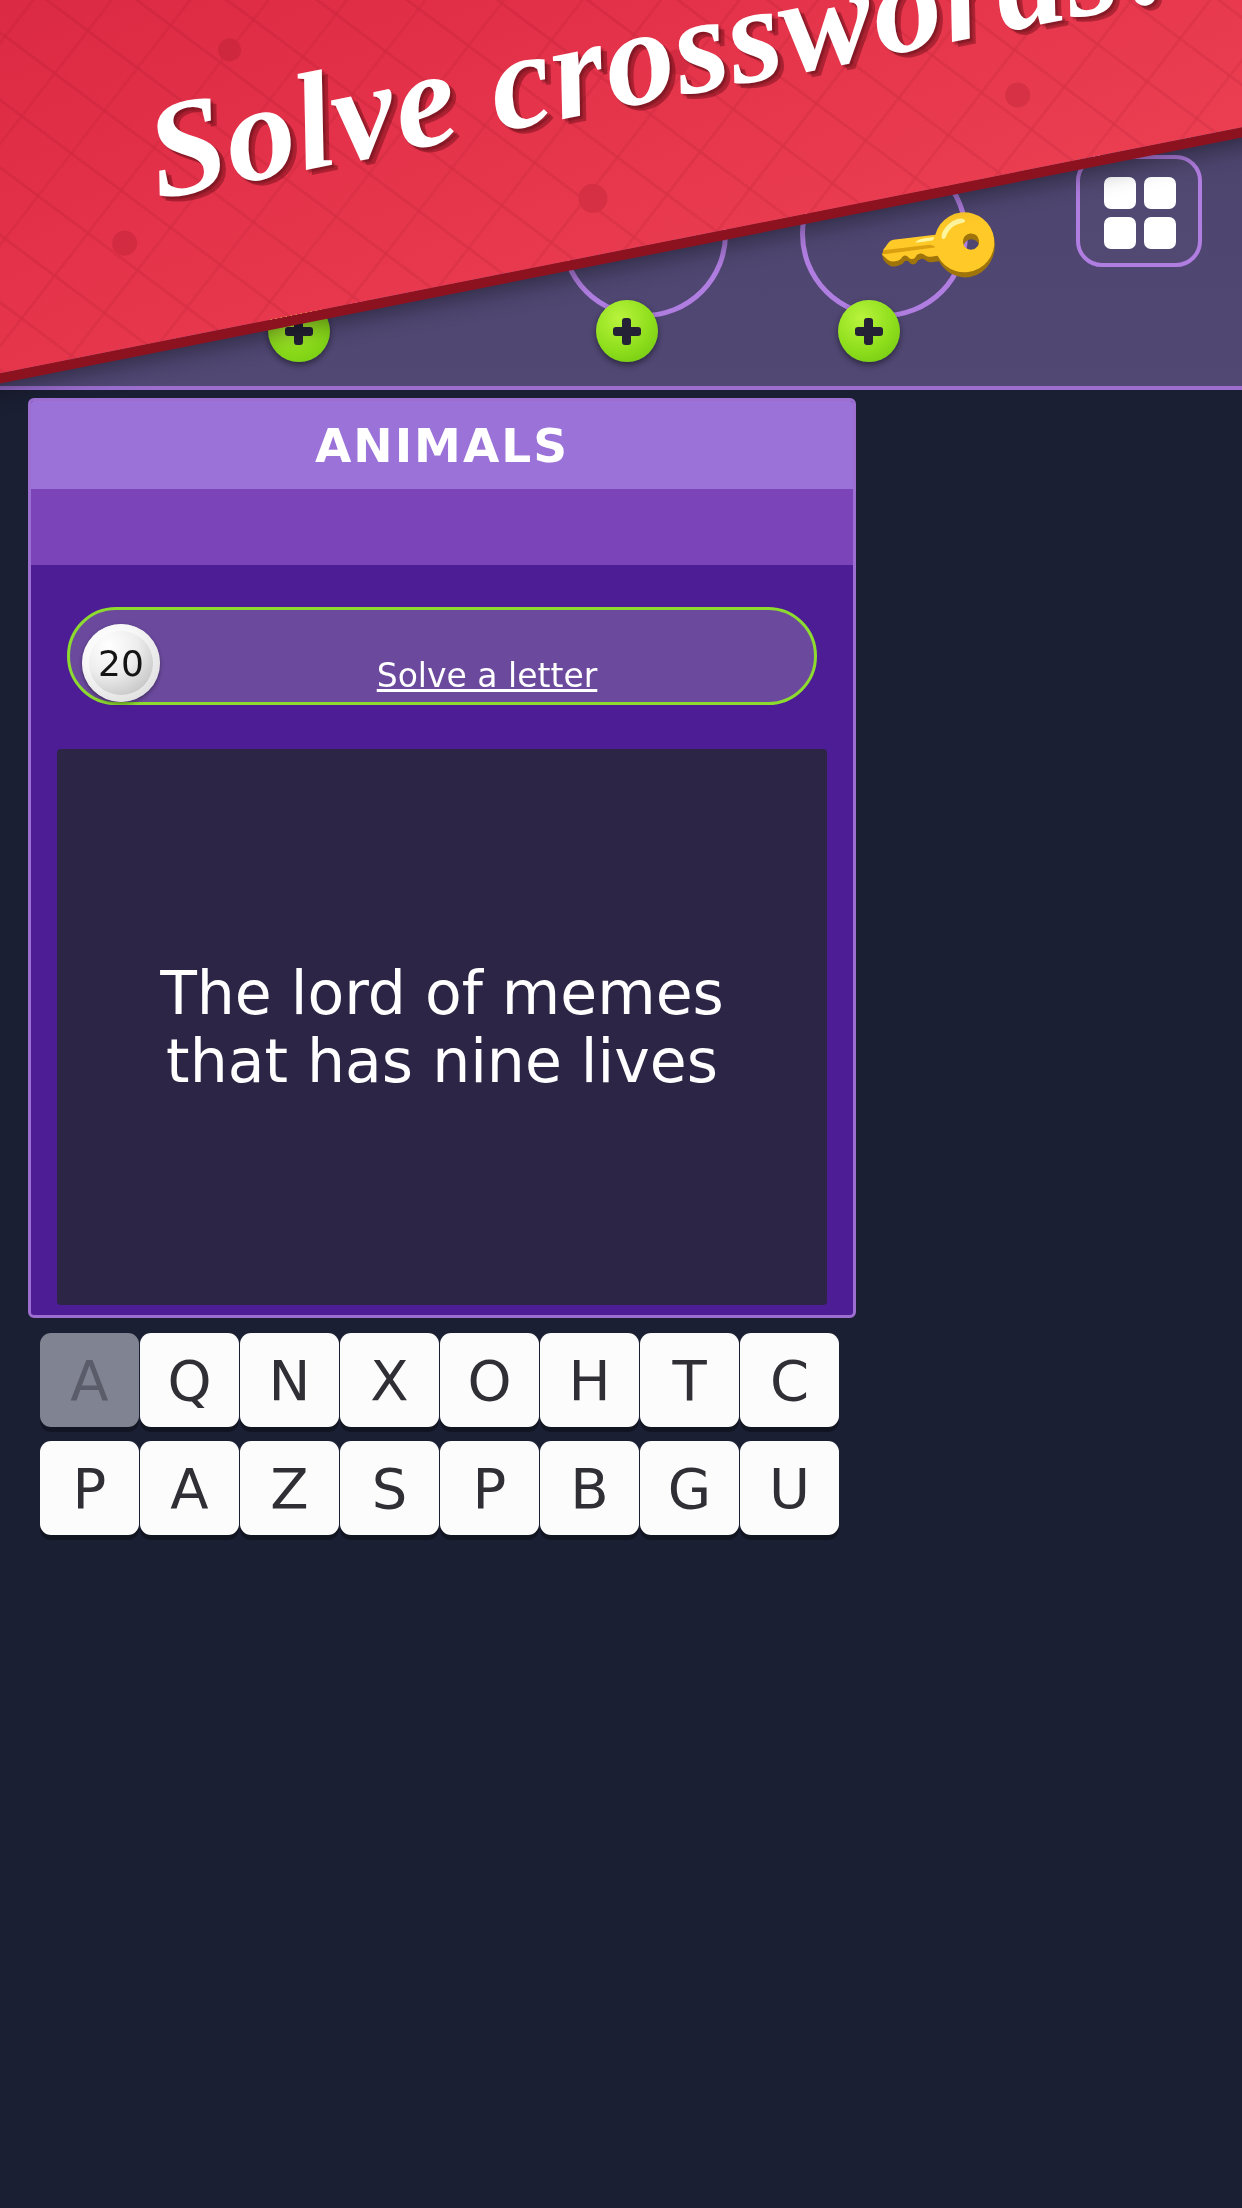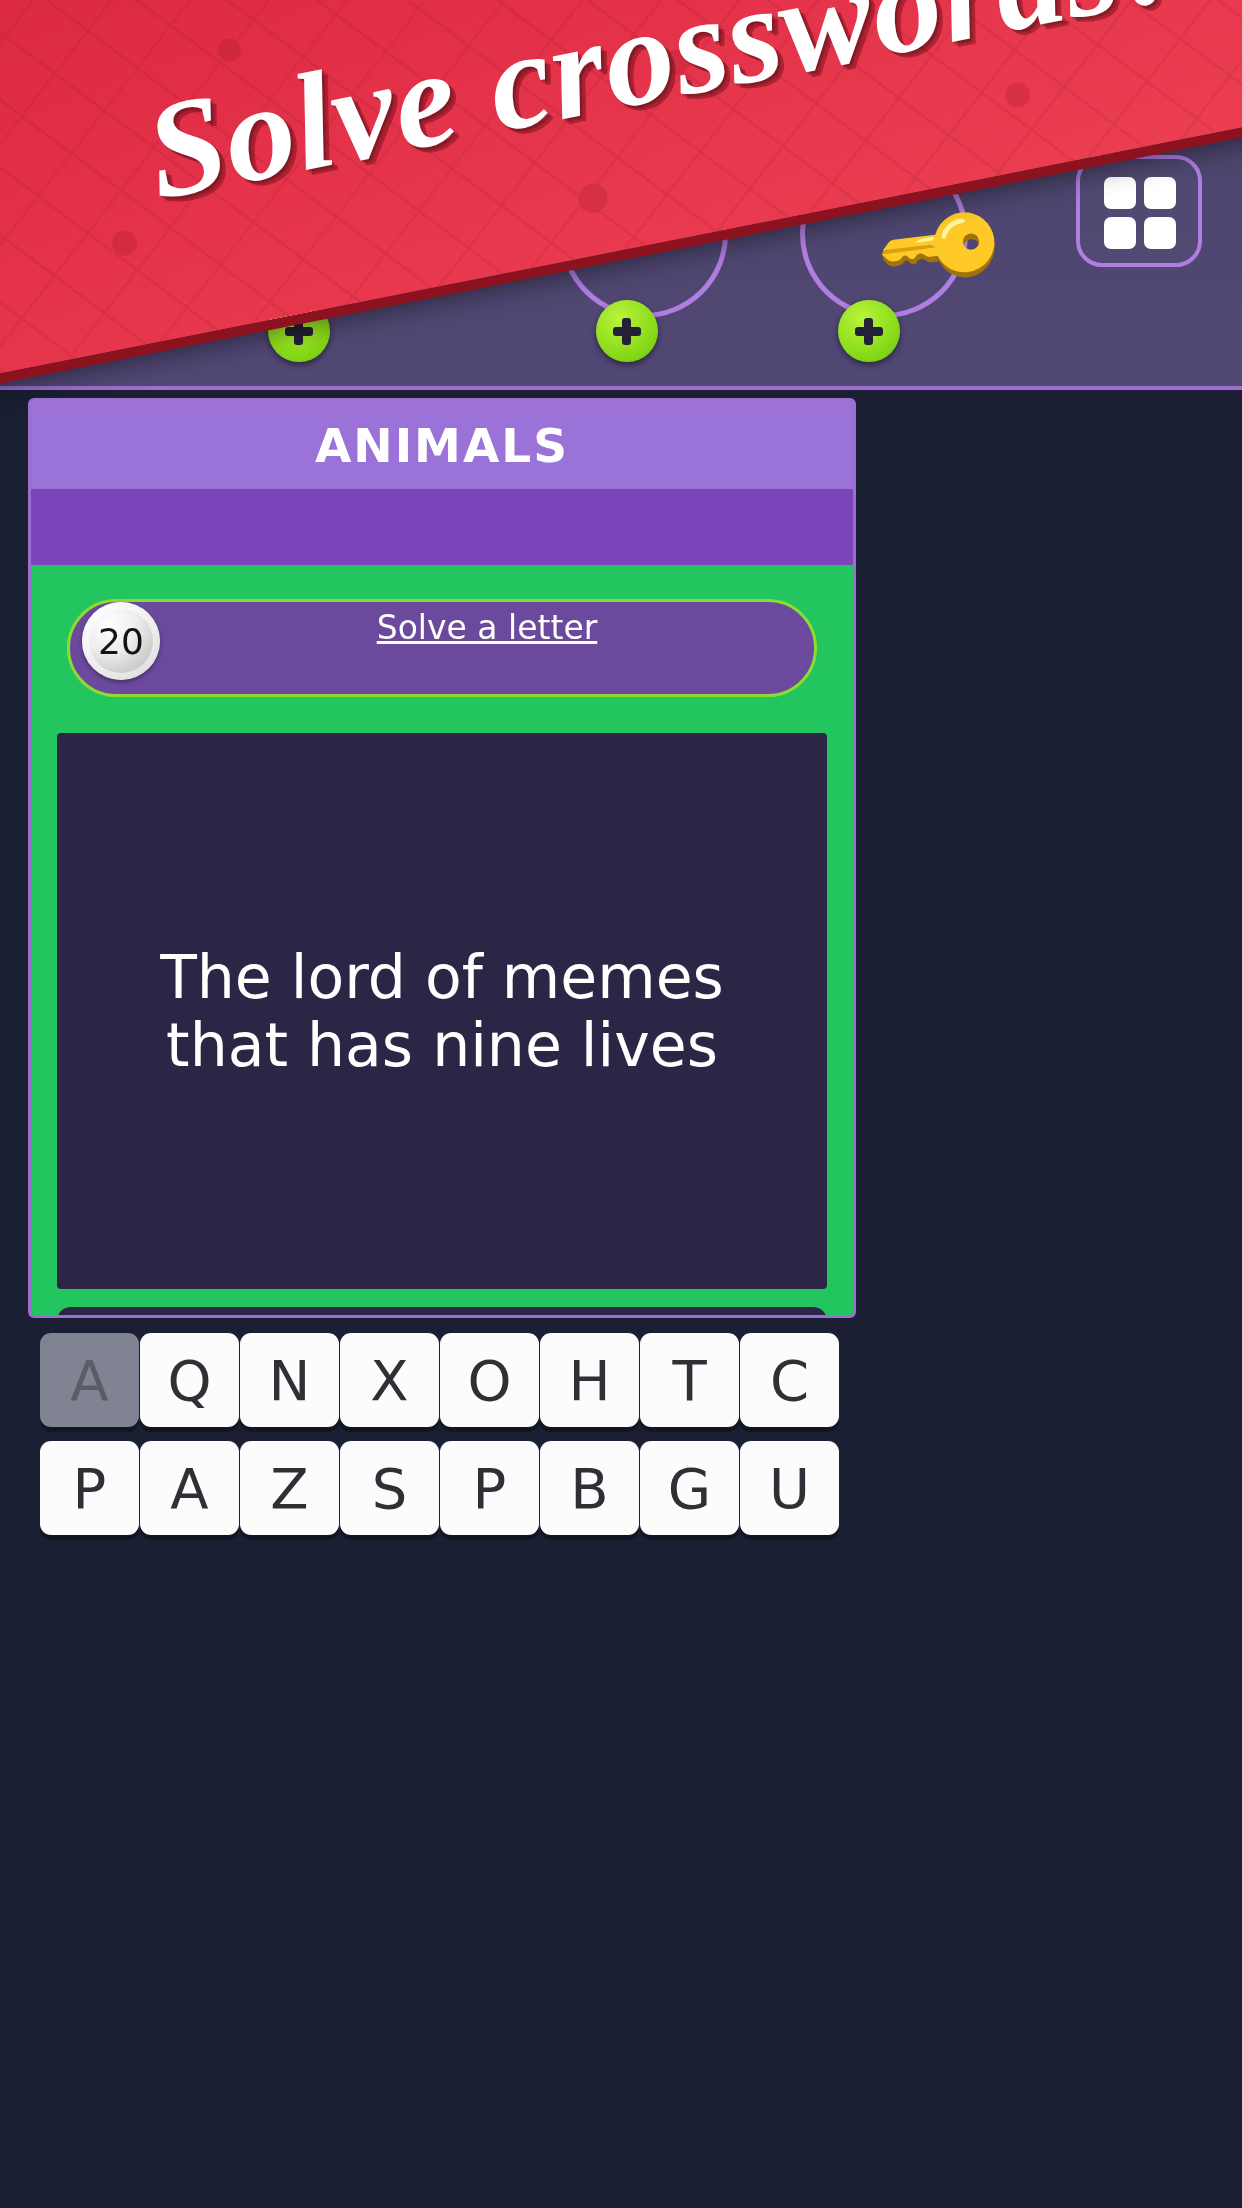--- a/index.html
+++ b/index.html
@@ -90,45 +90,45 @@
     font-weight:bold; font-style:italic;
     font-size:138px; letter-spacing:1px;
     text-shadow:5px 6px 0 rgba(90,8,16,.40), 2px 3px 2px rgba(0,0,0,.30);
     white-space:nowrap;
     padding-top:96px;
   }
 
   
   #game-panel {
     position:absolute; left:28px; top:398px; width:828px; height:920px;
-    background:#22c55e;
+    background:#4c1d95;
     border:3px solid #9b6ed0;
     border-radius:6px;
     overflow:hidden;
   }
   #category-header {
     height:88px; background:#9a72d8;
     display:flex; align-items:center; justify-content:center;
   }
   #category-title {
     color:#fff; font-size:47px; font-weight:bold; letter-spacing:2px;
     font-family:"DejaVu Sans", sans-serif;
   }
   #progress-strip { height:76px; background:#7b44b8; }
 
   
   #hints-row {
     display:flex; justify-content:space-between; align-items:center;
     padding:30px 30px 0 30px;
   }
   .hint-button {
-    flex:1; margin:4px 6px; height:98px;
+    flex:1; margin:12px 6px; height:98px;
     border:3px solid #8edb30; border-radius:49px;
     background:#6b4a9e;
-    display:flex; align-items:flex-start; padding-left:12px;
+    display:flex; align-items:flex-end; padding-left:12px;
   }
   .hint-coin {
     width:78px; height:78px; flex:0 0 78px; border-radius:50%;
     background:radial-gradient(circle at 34% 28%, #ffffff 0%, #ededed 38%, #c6c6c6 72%, #9d9d9d 100%);
     box-shadow:inset 0 0 0 7px rgba(255,255,255,.55), 0 2px 4px rgba(0,0,0,.4);
     display:flex; align-items:center; justify-content:center;
     color:#141414; font-size:36px; font-weight:normal;
     font-family:"DejaVu Sans", sans-serif;
   }
   .hint-label {

